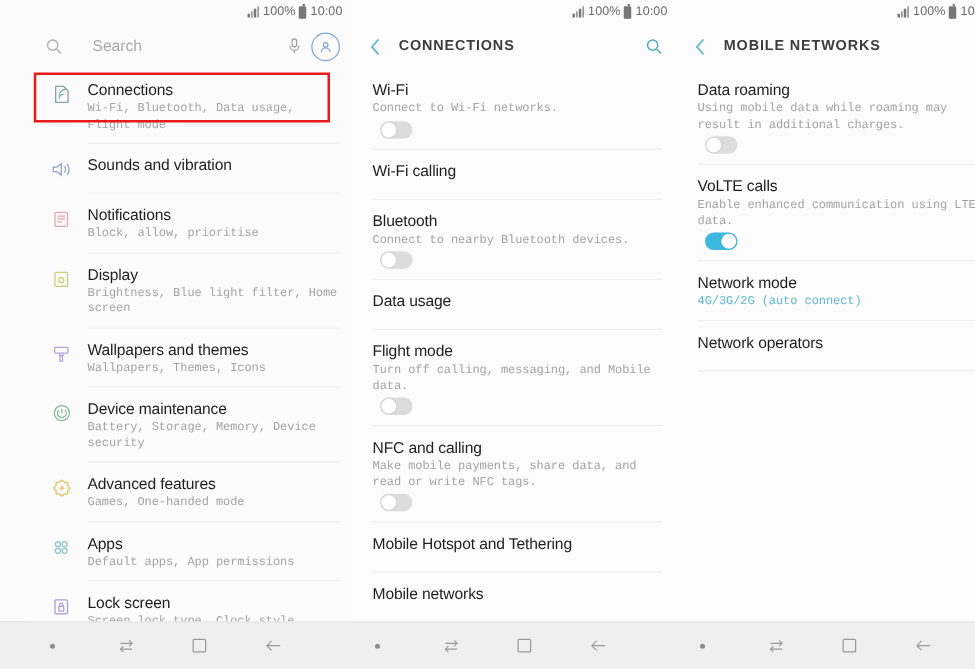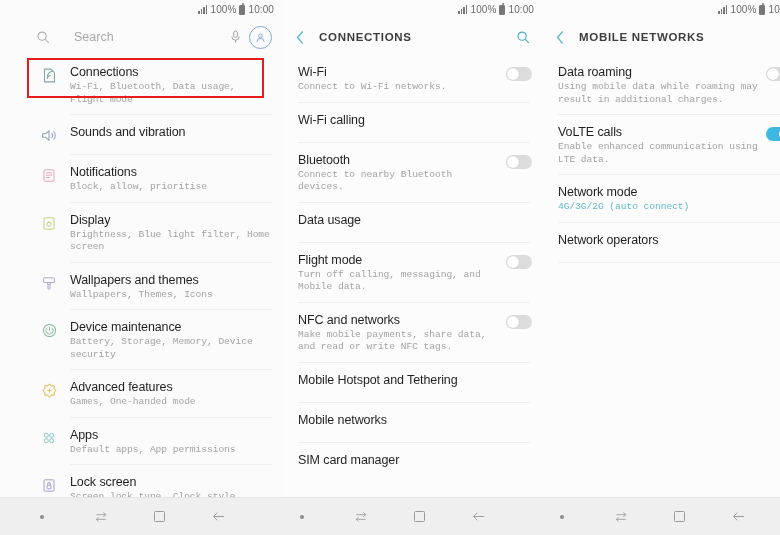--- a/index.html
+++ b/index.html
@@ -128,21 +128,21 @@
     font-family: Liberation Mono, monospace;
   }
   .row-sub.accent { color: #5fb8cf; }
   .row.sep:after {
     content: "";
     position: absolute;
     left: 48px; right: 10px; bottom: 0;
     height: 1px;
     background: #f0eeee;
   }
-  .panel-2 .row, .panel-3 .row { padding-left: 16px; }
+  .panel-2 .row, .panel-3 .row { padding-left: 16px; flex-direction: column; }
   .panel-2 .row-body, .panel-3 .row-body { padding-left: 0; }
   .panel-2 .row.sep:after, .panel-3 .row.sep:after { left: 16px; right: 12px; }
 
   
   .toggle {
     width: 26px; height: 14px; border-radius: 7px;
     background: #dcdcdc;
     position: relative; flex: none;
     margin-top: 3px; margin-left: 6px;
   }
@@ -424,21 +424,21 @@
             <div class="row-title">Flight mode</div>
             <div class="row-sub">Turn off calling, messaging, and Mobile data.</div>
           </div>
           <div class="toggle">
               <i></i>
             </div>
         </div>
 
         <div class="row sep">
           <div class="row-body">
-            <div class="row-title">NFC and networks</div>
+            <div class="row-title">NFC and calling</div>
             <div class="row-sub">Make mobile payments, share data, and read or write NFC tags.</div>
           </div>
           <div class="toggle">
               <i></i>
             </div>
         </div>
 
         <div class="row sep">
           <div class="row-body">
             <div class="row-title">Mobile Hotspot and Tethering</div>

